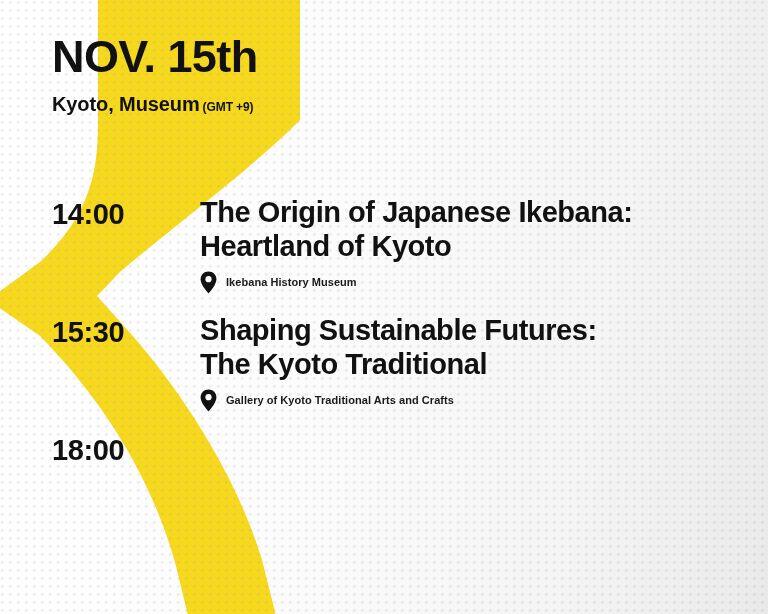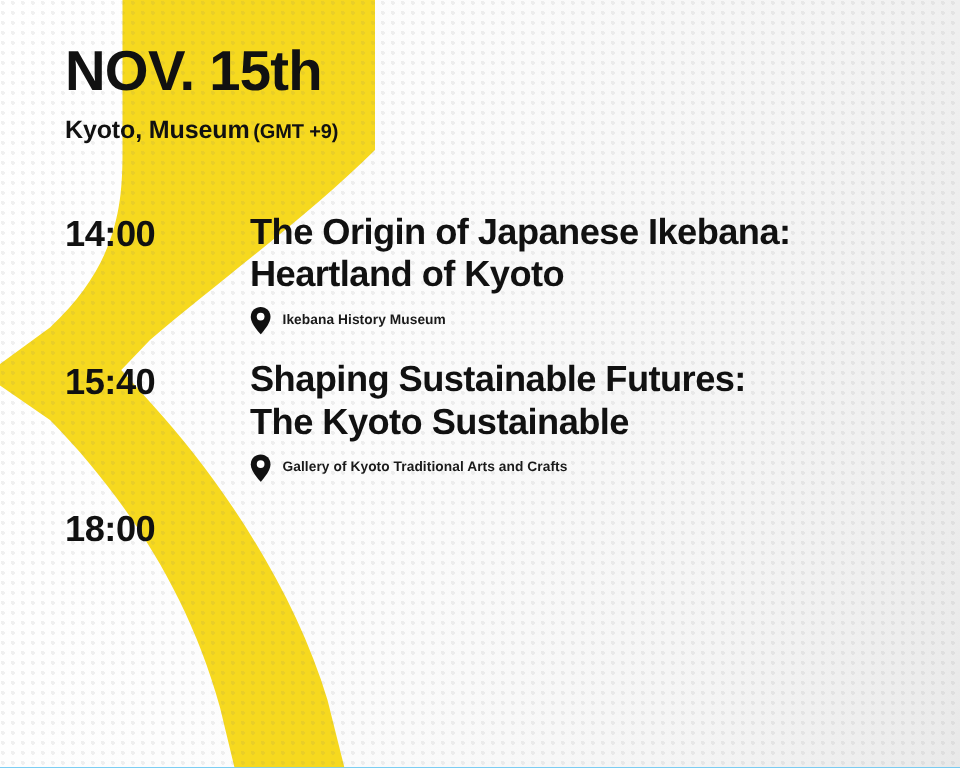--- a/index.html
+++ b/index.html
@@ -78,31 +78,31 @@
     margin-top: 14px;
     white-space: nowrap;
     color: #111111;
   }
   .city {
     font-size: 20px;
     font-weight: 800;
     letter-spacing: -0.1px;
   }
   .tz {
-    font-size: 16px;
+    font-size: 12px;
     font-weight: 700;
     letter-spacing: -0.1px;
     margin-left: 3px;
   }
 
   
   .schedule {
     position: absolute;
     left: 52px;
-    top: 170px;
+    top: 196px;
     width: 700px;
   }
   .session {
     display: flex;
     align-items: flex-start;
     margin-bottom: 20px;
   }
   .session:last-child { margin-bottom: 0; }
 
   .session-time {
@@ -232,25 +232,25 @@
             <svg class="pin-icon" viewBox="0 0 17 23">
               <path d="M8.5 0.6 C3.9 0.6 0.6 4.0 0.6 8.5 C0.6 14.2 8.5 22.4 8.5 22.4 C8.5 22.4 16.4 14.2 16.4 8.5 C16.4 4.0 13.1 0.6 8.5 0.6 Z" fill="#111111"></path>
               <circle cx="8.5" cy="8.2" r="3.1" fill="#FFFFFF"></circle>
             </svg>
             <span class="venue-text">Ikebana History Museum</span>
           </div>
         </div>
       </div>
 
       <div class="session">
-        <div class="session-time">15:40</div>
+        <div class="session-time">15:30</div>
         <div class="session-body">
           <div class="session-title">
             <div>Shaping Sustainable Futures:</div>
-            <div>The Kyoto Sustainable</div>
+            <div>The Kyoto Traditional</div>
           </div>
           <div class="session-venue">
             <svg class="pin-icon" viewBox="0 0 17 23">
               <path d="M8.5 0.6 C3.9 0.6 0.6 4.0 0.6 8.5 C0.6 14.2 8.5 22.4 8.5 22.4 C8.5 22.4 16.4 14.2 16.4 8.5 C16.4 4.0 13.1 0.6 8.5 0.6 Z" fill="#111111"></path>
               <circle cx="8.5" cy="8.2" r="3.1" fill="#FFFFFF"></circle>
             </svg>
             <span class="venue-text">Gallery of Kyoto Traditional Arts and Crafts</span>
           </div>
         </div>
       </div>

